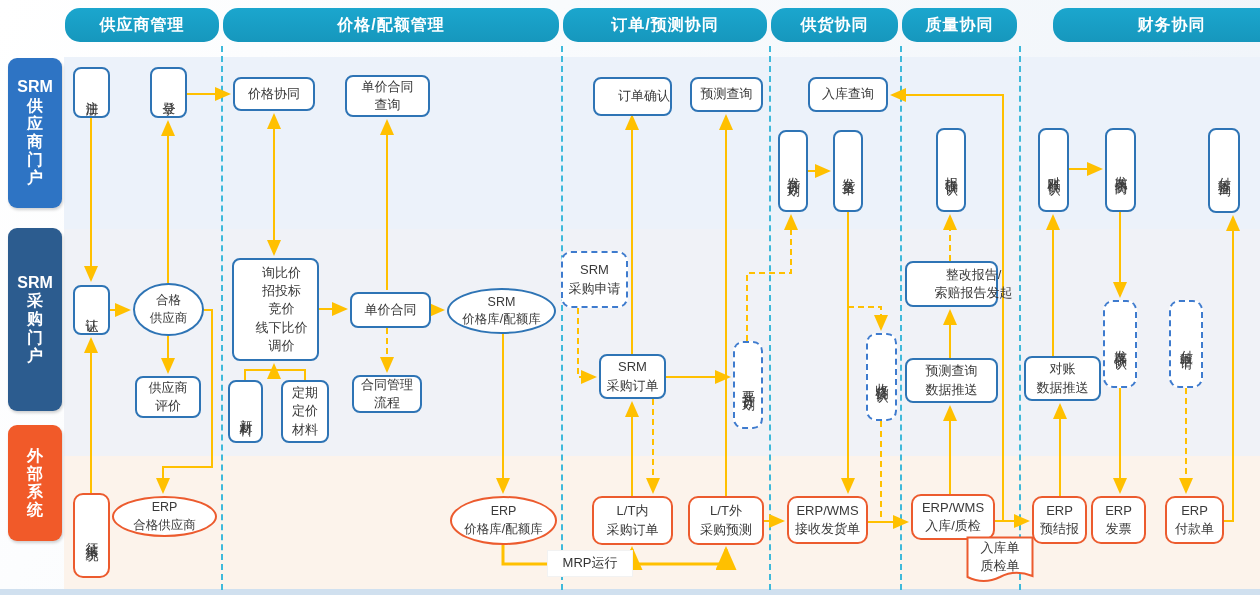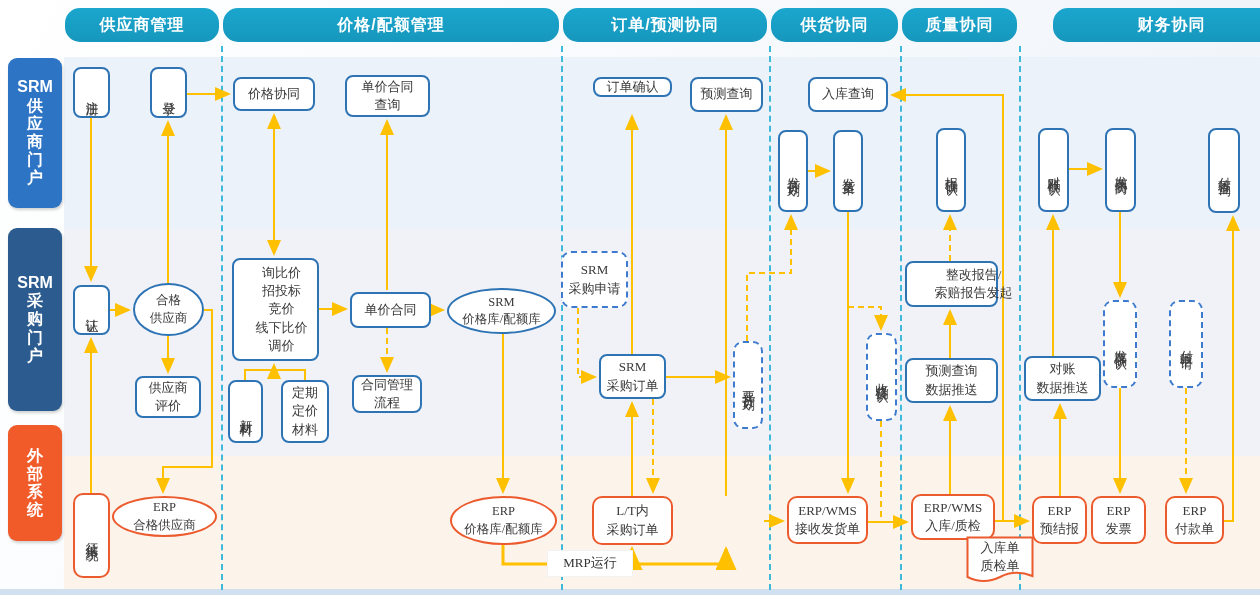--- a/index.html
+++ b/index.html
@@ -15,21 +15,21 @@
        background:linear-gradient(180deg,#1ba6ce,#1697bd);color:#fff;font-weight:bold;font-size:16px;letter-spacing:1px;border-radius:15px;}
   .lane-label{position:absolute;left:8px;width:54px;z-index:3;border-radius:9px;color:#fff;font-weight:bold;
        display:flex;flex-direction:column;align-items:center;justify-content:center;font-size:16px;line-height:1.14;
        box-shadow:1px 2px 3px rgba(0,0,0,.18);}
   .lane-label.c1{background:#2e74c4;}
   .lane-label.c2{background:#2c5c8f;}
   .lane-label.c3{background:#f15a29;}
   svg#edges{position:absolute;left:0;top:0;z-index:2;pointer-events:none;}
   .node{position:absolute;z-index:3;box-sizing:border-box;background:#fff;border:2px solid #2e74b5;border-radius:8px;
         display:flex;flex-direction:column;align-items:center;justify-content:center;
-        color:#3a3a3a;font-size:13px;line-height:1.4;text-align:center;white-space:nowrap;font-family:Liberation Serif, serif;}
+        color:#3a3a3a;font-size:13px;line-height:1.4;text-align:center;white-space:nowrap;}
   .node.blue-dashed{border:2px dashed #3e7bce;border-radius:10px;}
   .node.orange{border:2px solid #ec5b2e;border-radius:10px;}
   .node.ellipse{border-radius:50%;font-size:12.5px;}
   .node.vertical .line{writing-mode:vertical-rl;text-orientation:upright;letter-spacing:2px;}
   .node.doc{border:none;background:transparent;border-radius:0;padding-bottom:8px;margin-left:16px;}
   .node.doc svg{position:absolute;left:0;top:0;}
   .node.doc .line{position:relative;}
   .node.label{border:none;background:#fff;border-radius:0;font-size:13px;color:#333;box-shadow:0 0 0 1px #f2f2f2;}
 </style>
 </head>
@@ -139,21 +139,21 @@
     <div class="node blue vertical" style="left: 150px; top: 67px; width: 37px; height: 51px;">
       <div class="line">登录</div>
     </div>
     <div class="node blue" style="left: 233px; top: 77px; width: 82px; height: 34px;">
       <div class="line">价格协同</div>
     </div>
     <div class="node blue" style="left: 345px; top: 75px; width: 85px; height: 42px;">
       <div class="line">单价合同</div>
       <div class="line">查询</div>
     </div>
-    <div class="node blue" style="left: 593px; top: 77px; width: 79px; height: 20px;">
+    <div class="node blue" style="left: 593px; top: 77px; width: 79px; height: 39px; align-items: flex-end;">
       <div class="line">订单确认</div>
     </div>
     <div class="node blue" style="left: 690px; top: 77px; width: 73px; height: 35px;">
       <div class="line">预测查询</div>
     </div>
     <div class="node blue" style="left: 808px; top: 77px; width: 80px; height: 35px;">
       <div class="line">入库查询</div>
     </div>
     <div class="node blue vertical" style="left: 778px; top: 130px; width: 30px; height: 82px;">
       <div class="line">发货计划</div>
@@ -250,20 +250,24 @@
       <div class="line">合格供应商</div>
     </div>
     <div class="node orange ellipse" style="left: 450px; top: 496px; width: 107px; height: 49px;">
       <div class="line">ERP</div>
       <div class="line">价格库/配额库</div>
     </div>
     <div class="node orange" style="left: 592px; top: 496px; width: 81px; height: 49px;">
       <div class="line">L/T内</div>
       <div class="line">采购订单</div>
     </div>
+    <div class="node orange" style="left: 688px; top: 496px; width: 76px; height: 49px;">
+      <div class="line">L/T外</div>
+      <div class="line">采购预测</div>
+    </div>
     <div class="node orange" style="left: 787px; top: 496px; width: 81px; height: 48px;">
       <div class="line">ERP/WMS</div>
       <div class="line">接收发货单</div>
     </div>
     <div class="node orange" style="left: 911px; top: 494px; width: 84px; height: 46px;">
       <div class="line">ERP/WMS</div>
       <div class="line">入库/质检</div>
     </div>
     <div class="node orange doc" style="left: 950px; top: 536px; width: 68px; height: 50px;">
       <svg width="68" height="50">

